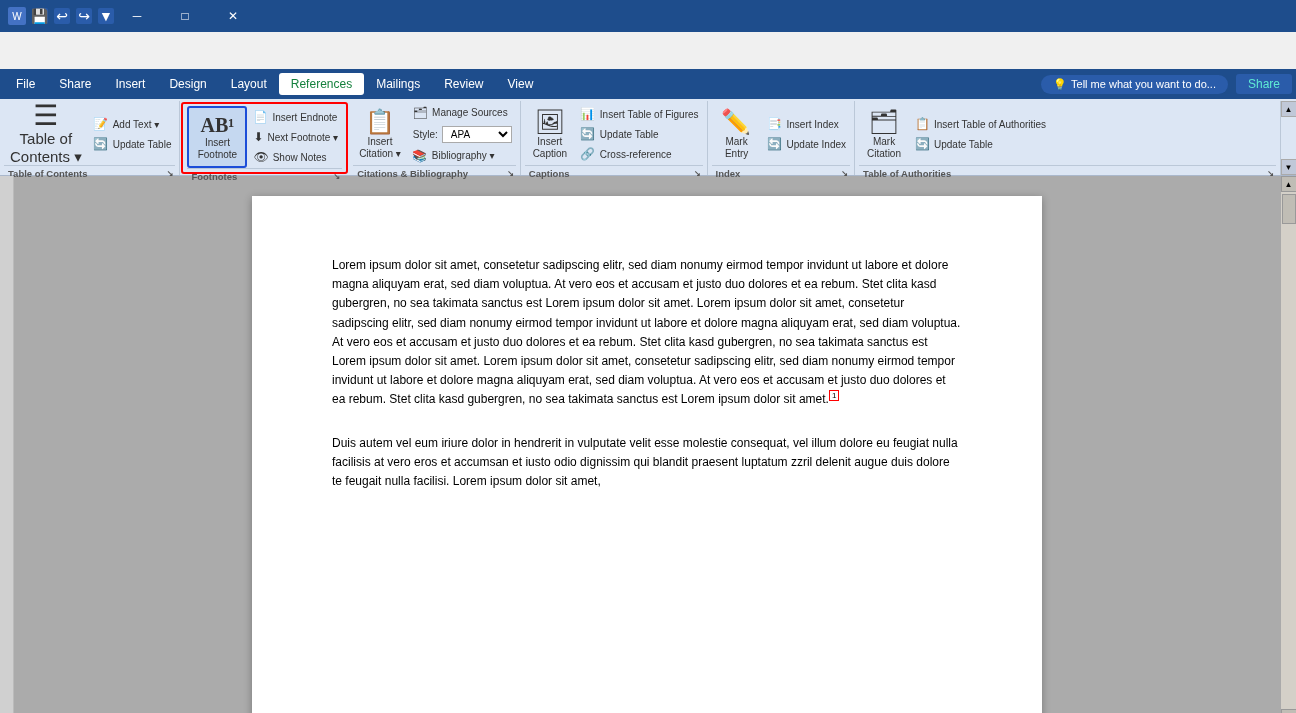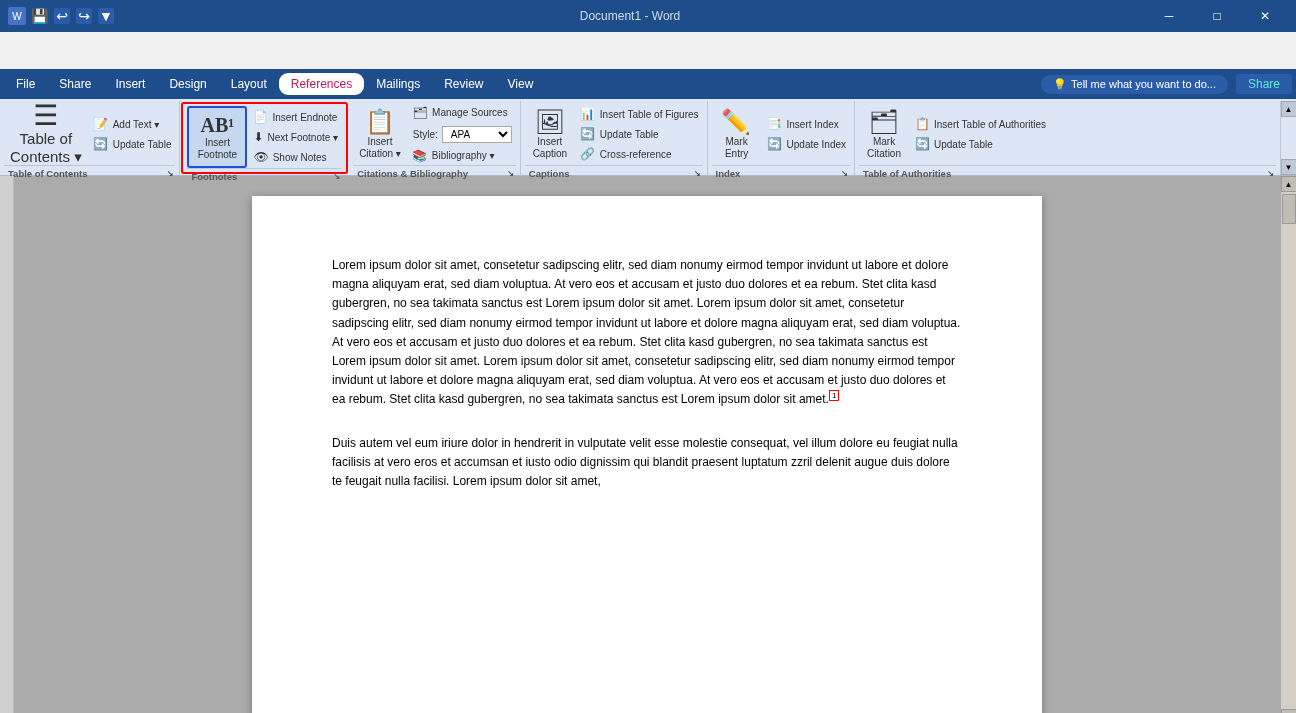--- a/index.html
+++ b/index.html
@@ -30,21 +30,21 @@
       padding: 0 4px;
       color: white;
       margin-top: 37px;
     }
     .menu-item {
       padding: 4px 12px;
       cursor: pointer;
       font-size: 12px;
       border-radius: 3px;
     }
-    .menu-item.active { background: white; color: #be185d; border-radius: 9px; }
+    .menu-item.active { background: white; color: #15803d; }
     .menu-bar-right { margin-left: auto; display: flex; align-items: center; gap: 8px; }
     .tell-me { display: flex; align-items: center; gap: 4px; background: #2a5caa; border-radius: 20px; padding: 3px 12px; font-size: 11px; cursor: pointer; }
     .share-btn { background: #2a5caa; border: none; color: #5eead4; padding: 3px 12px; border-radius: 3px; cursor: pointer; font-size: 12px; }
 
     
     .ribbon {
       background: #dce6f4;
       border-bottom: 1px solid #aab8cc;
       padding: 2px 0 0 0;
     }
@@ -207,21 +207,20 @@
 <body>
 
 <div class="title-bar">
   <div class="title-bar-controls">
     <div class="title-icon">W</div>
     <button class="title-btn">💾</button>
     <button class="title-btn">↩</button>
     <button class="title-btn">↪</button>
     <button class="title-btn">▼</button>
   </div>
-  <div class="title-spacer">Document1 - Word</div>
   <div class="window-controls">
     <button class="win-btn">─</button>
     <button class="win-btn">□</button>
     <button class="win-btn close">✕</button>
   </div>
 </div>
 
 <div class="menu-bar">
   <div class="menu-item">File</div>
   <div class="menu-item">Share</div>

